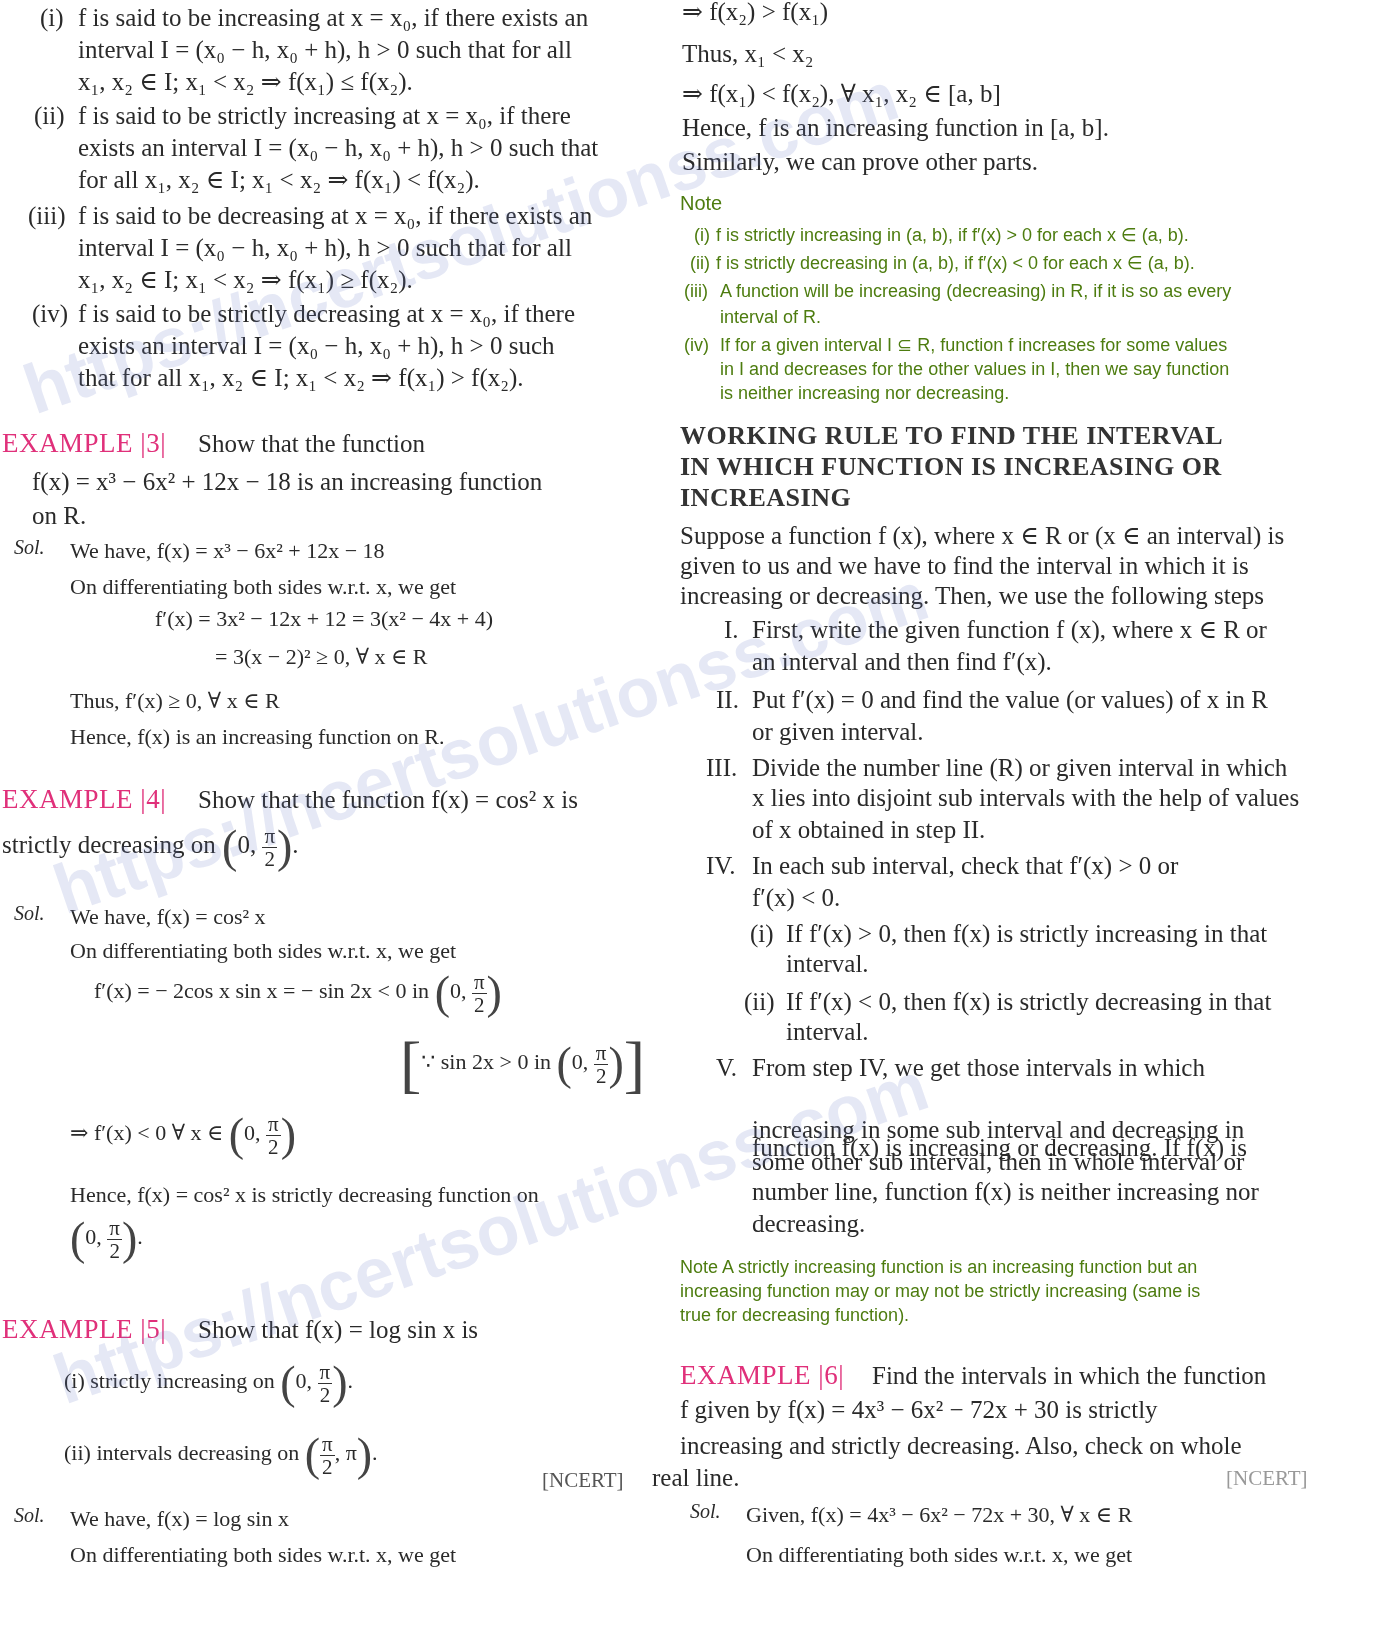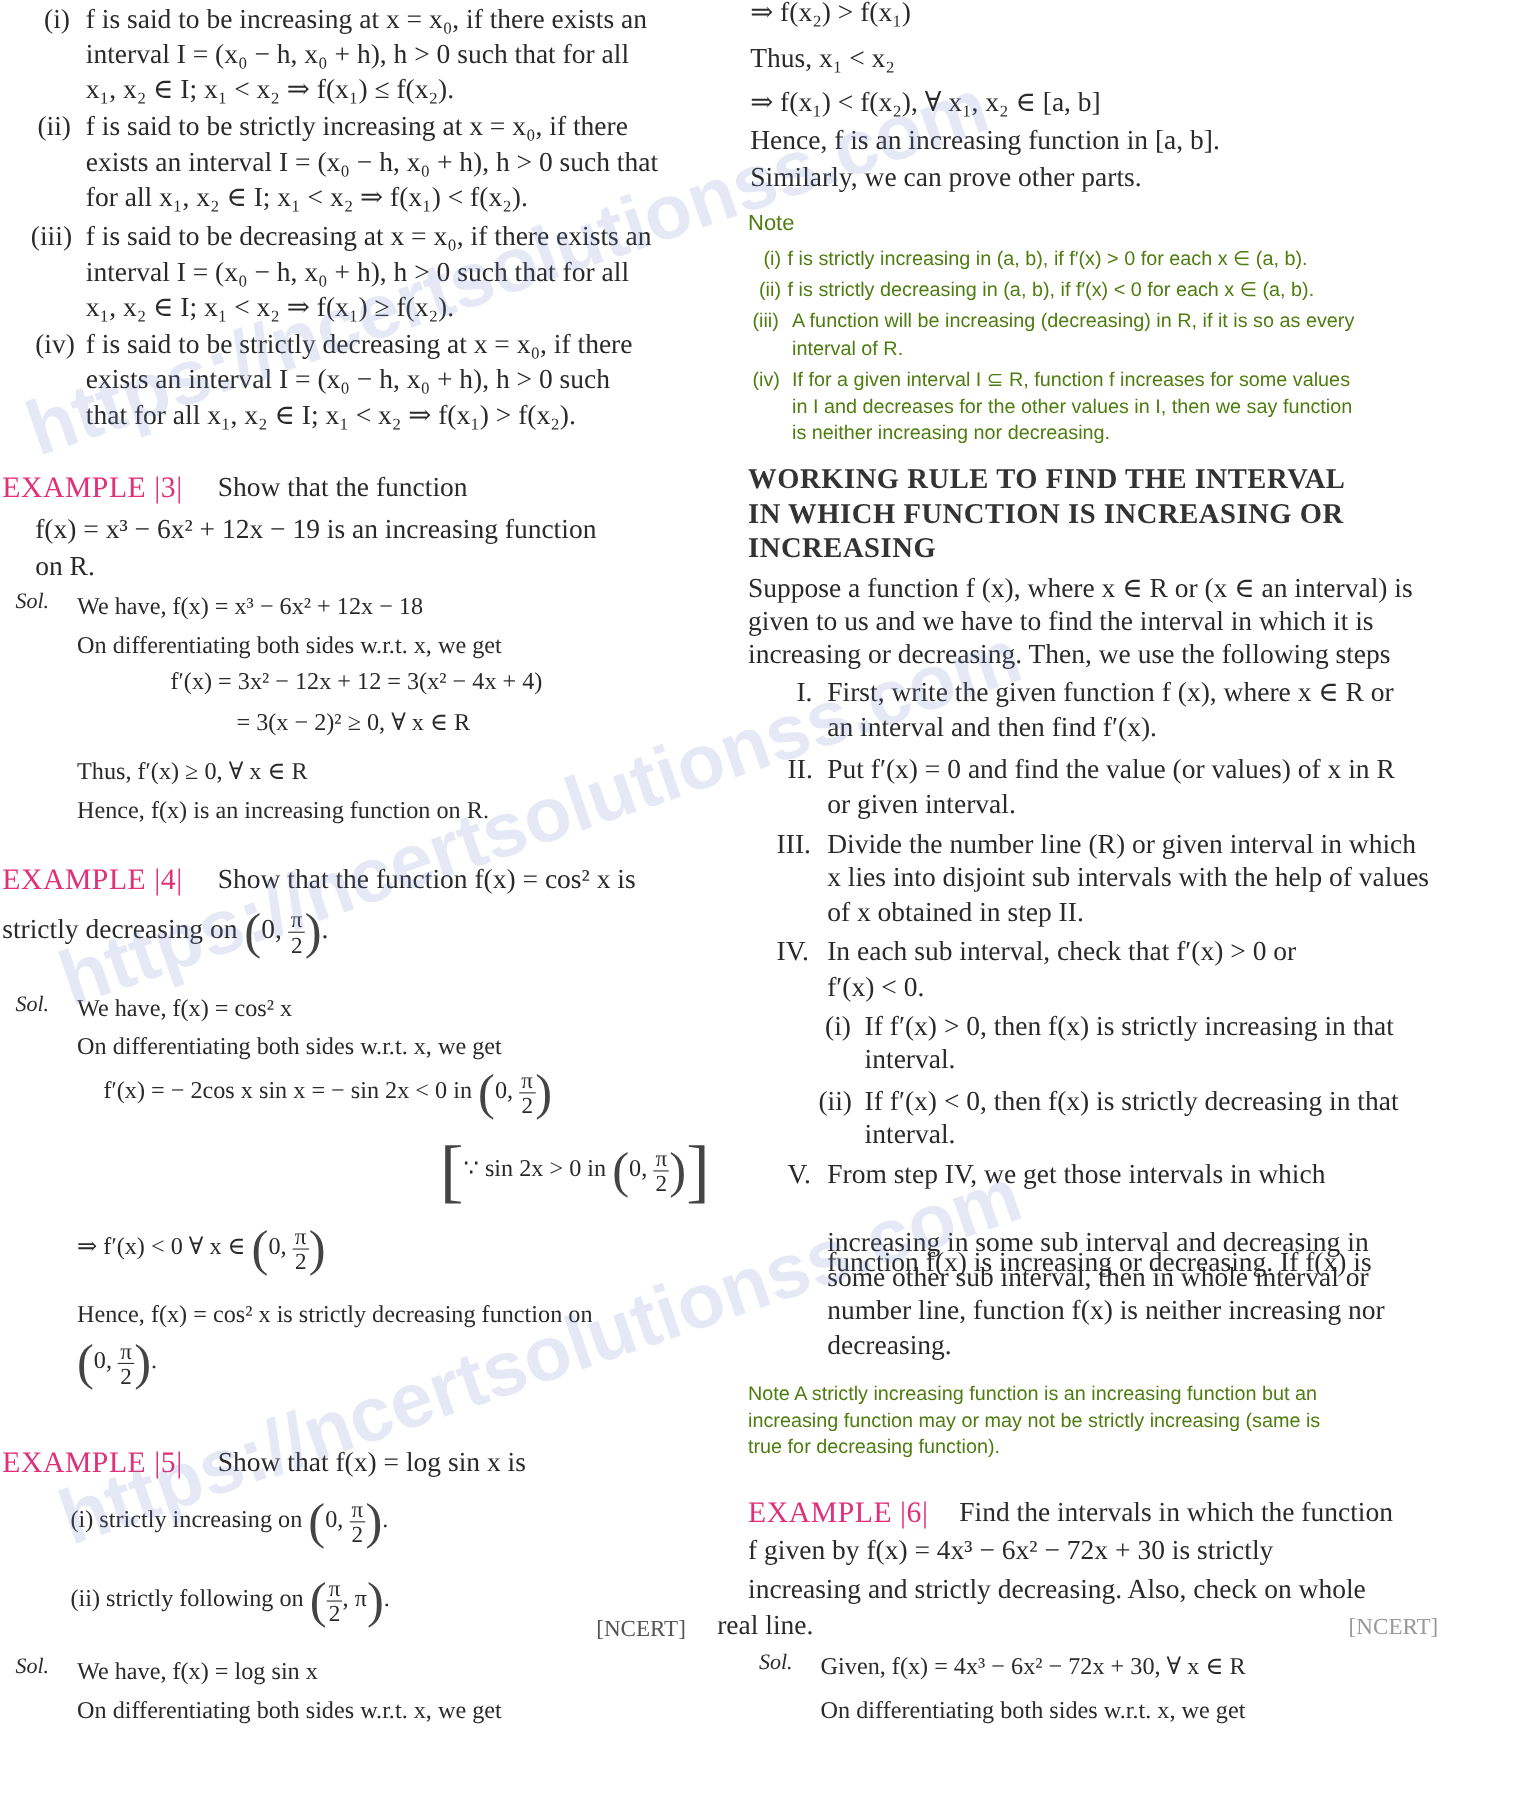--- a/index.html
+++ b/index.html
@@ -41,21 +41,21 @@
   <div class="abs t" style="left:78px;top:232px;">interval I = (x₀ − h, x₀ + h), h &gt; 0 such that for all</div>
   <div class="abs t" style="left:78px;top:264px;">x₁, x₂ ∈ I; x₁ &lt; x₂ ⇒ f(x₁) ≥ f(x₂).</div>
 
   <div class="abs t" style="left:32px;top:298px;">(iv)</div>
   <div class="abs t" style="left:78px;top:298px;">f is said to be strictly decreasing at x = x₀, if there</div>
   <div class="abs t" style="left:78px;top:330px;">exists an interval I = (x₀ − h, x₀ + h), h &gt; 0  such</div>
   <div class="abs t" style="left:78px;top:362px;">that for all x₁, x₂ ∈ I; x₁ &lt; x₂ ⇒ f(x₁) &gt; f(x₂).</div>
 
   <div class="abs ex" style="left:2px;top:428px;">EXAMPLE |3|</div>
   <div class="abs t" style="left:198px;top:428px;">Show that the function</div>
-  <div class="abs t" style="left:32px;top:466px;">f(x) = x³ − 6x² + 12x − 19 is an increasing function</div>
+  <div class="abs t" style="left:32px;top:466px;">f(x) = x³ − 6x² + 12x − 18 is an increasing function</div>
   <div class="abs t" style="left:32px;top:500px;">on R.</div>
   <div class="abs sol" style="left:14px;top:536px;">Sol.</div>
   <div class="abs ts" style="left:70px;top:536px;">We have, f(x) = x³ − 6x² + 12x − 18</div>
   <div class="abs ts" style="left:70px;top:572px;">On differentiating both sides w.r.t. x, we get</div>
   <div class="abs ts" style="left:155px;top:604px;">f′(x) = 3x² − 12x + 12 = 3(x² − 4x + 4)</div>
   <div class="abs ts" style="left:215px;top:642px;">= 3(x − 2)² ≥ 0, ∀ x ∈ R</div>
   <div class="abs ts" style="left:70px;top:686px;">Thus, f′(x) ≥ 0, ∀ x ∈ R</div>
   <div class="abs ts" style="left:70px;top:722px;">Hence, f(x) is an increasing function on R.</div>
 
   <div class="abs ex" style="left:2px;top:784px;">EXAMPLE |4|</div>
@@ -90,21 +90,21 @@
   </div>
 
   <div class="abs ex" style="left:2px;top:1314px;">EXAMPLE |5|</div>
   <div class="abs t" style="left:198px;top:1314px;">Show that f(x) = log sin x is</div>
   <div class="abs ts" style="left:64px;top:1360px;">
     <span>(i) strictly increasing on</span>
     <span class="paren">(</span><span>0,</span>
     <span class="frac"><span class="n">π</span><span class="d">2</span></span><span class="paren">)</span>.
   </div>
   <div class="abs ts" style="left:64px;top:1432px;">
-    <span>(ii) strictly following on</span>
+    <span>(ii) intervals decreasing on</span>
     <span class="paren">(</span><span class="frac"><span class="n">π</span><span class="d">2</span></span>,
     <span>π</span><span class="paren">)</span>.
   </div>
   <div class="abs ref" style="left:542px;top:1468px;">[NCERT]</div>
   <div class="abs sol" style="left:14px;top:1504px;">Sol.</div>
   <div class="abs ts" style="left:70px;top:1504px;">We have, f(x) = log sin x</div>
   <div class="abs ts" style="left:70px;top:1540px;">On differentiating both sides w.r.t.  x, we get</div>
 </div>
 
 <div>

